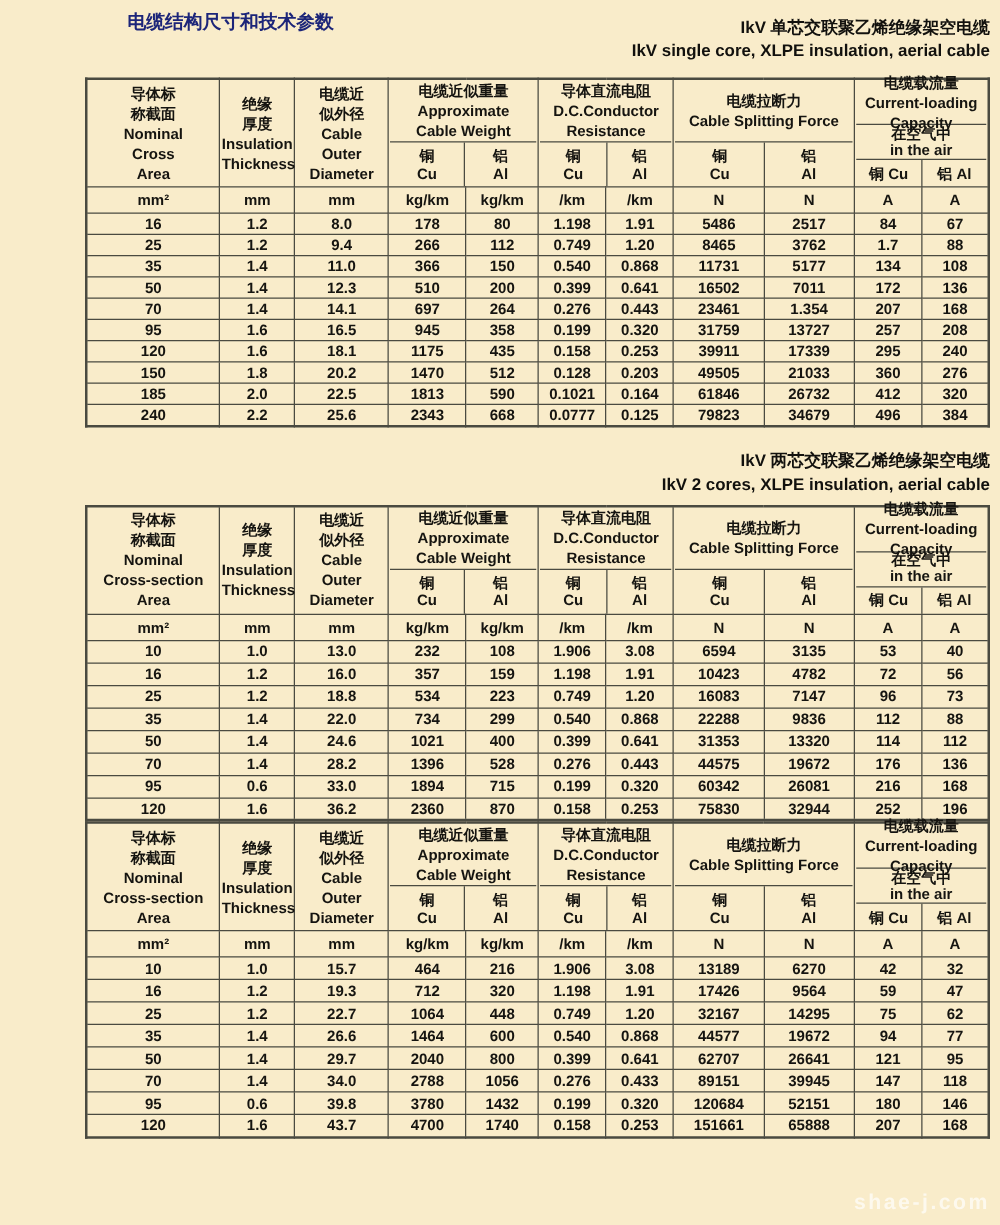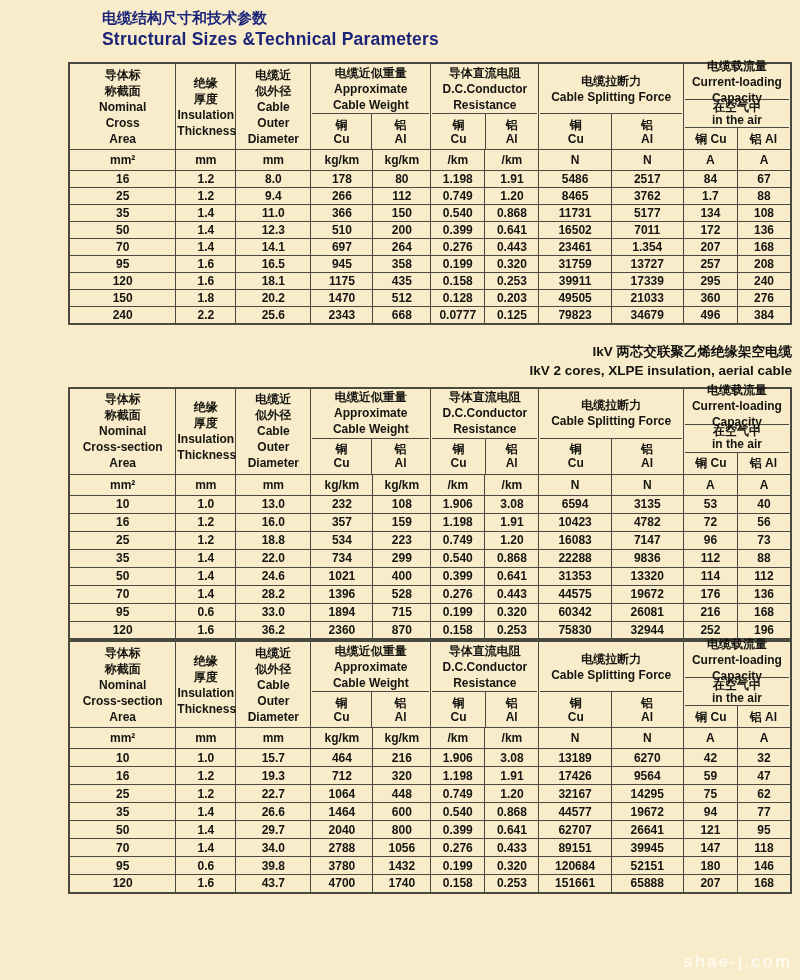--- a/index.html
+++ b/index.html
@@ -59,21 +59,24 @@
   }
 </style>
 </head>
 <body>
 
 <div class="content">
 
   <div class="page-header">
     <div>
       <div class="page-title-zh">电缆结构尺寸和技术参数</div>
-      <div class="page-title-en">Structural Sizes &amp;Technical Parameters</div>
+    </div>
+    <div class="tbl-title" style="padding-top:4px;">
+      <div class="zh">IkV 单芯交联聚乙烯绝缘架空电缆</div>
+      <div class="en">IkV  single core, XLPE insulation, aerial cable</div>
     </div>
   </div>
 
   <table class="cable rows10">
     <colgroup>
       <col class="c1">
         <col class="c2">
         <col class="c3">
         <col class="c4">
         <col class="c5">
@@ -256,20 +259,33 @@
           <td>1470</td>
           <td>512</td>
           <td>0.128</td>
           <td>0.203</td>
           <td>49505</td>
           <td>21033</td>
           <td>360</td>
           <td>276</td>
         </tr>
         <tr class="data-row">
+          <td>185</td>
+          <td>2.0</td>
+          <td>22.5</td>
+          <td>1813</td>
+          <td>590</td>
+          <td>0.1021</td>
+          <td>0.164</td>
+          <td>61846</td>
+          <td>26732</td>
+          <td>412</td>
+          <td>320</td>
+        </tr>
+        <tr class="data-row">
           <td>240</td>
           <td>2.2</td>
           <td>25.6</td>
           <td>2343</td>
           <td>668</td>
           <td>0.0777</td>
           <td>0.125</td>
           <td>79823</td>
           <td>34679</td>
           <td>496</td>

